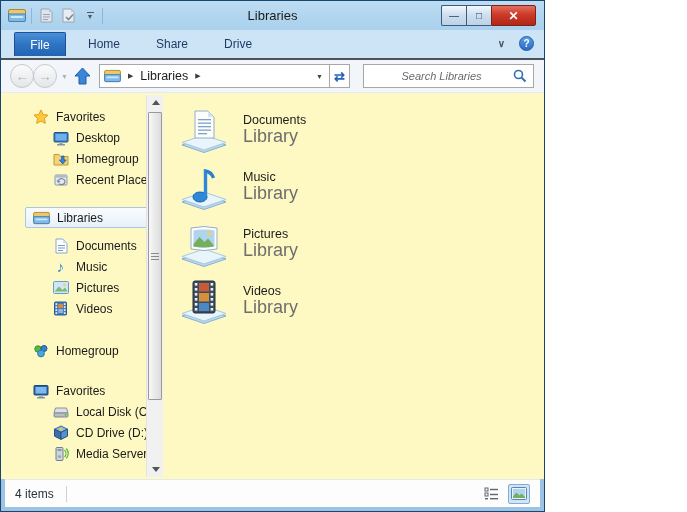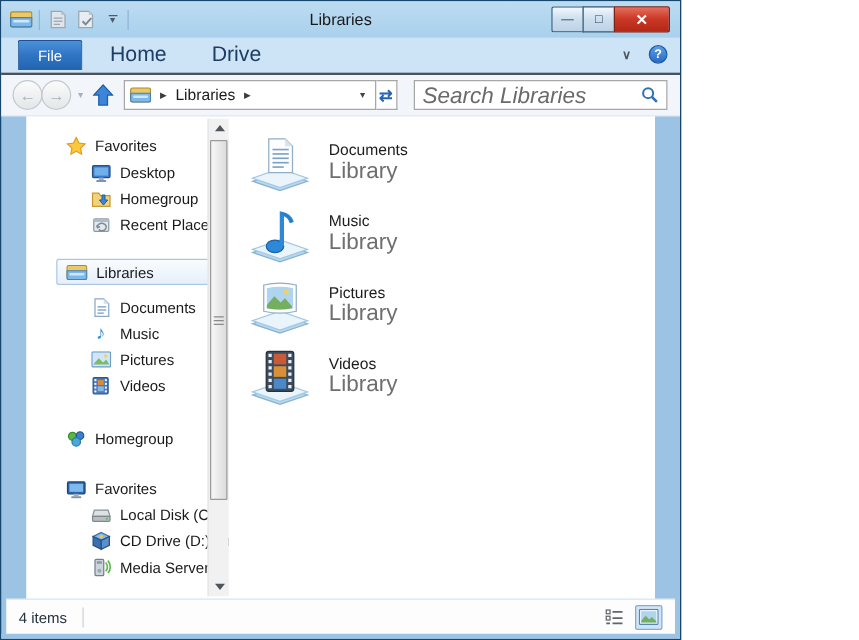--- a/index.html
+++ b/index.html
@@ -50,21 +50,21 @@
   }
   .file-tab {
     margin-left:13px; width:52px; height:24px;
     background:linear-gradient(#4a90d8,#2f74c4 50%,#2264b2);
     border:1px solid #1d4f96; border-bottom:none; border-radius:2px 2px 0 0;
     color:#fff; font-size:12px; display:flex; align-items:center; justify-content:center;
     cursor:default;
   }
   .rtab {
     height:24px; padding:0 14px; display:flex; align-items:center;
-    font-size:17px; color:#1e3c64; cursor:default; margin-left:8px;
+    font-size:12px; color:#1e3c64; cursor:default; margin-left:8px;
   }
   .tab-right { position:absolute; right:10px; top:6px; display:flex; gap:14px; align-items:center; }
   .ribbon-collapse { font-size:10px; color:#4a5560; font-weight:bold; cursor:default; }
   .help-btn {
     width:15px; height:15px; border-radius:50%;
     background:linear-gradient(#5aa0e8,#2a6ac0); border:1px solid #1d5aa8;
     color:#fff; font-size:10px; font-weight:bold; text-align:center; line-height:13px; cursor:default;
   }
   .darkline { height:2px; flex:0 0 2px; background:#4d5257; }
 
@@ -94,26 +94,26 @@
     height:24px; width:27px; border:1px solid #a7a7a7; border-left:none; background:#fff;
     display:flex; align-items:center; justify-content:center;
     color:#2563b8; font-size:13px; font-weight:bold; cursor:default;
   }
   .search-box {
     height:24px; width:203px; margin-left:13px; background:#fff; border:1px solid #a7a7a7;
     display:flex; align-items:center; padding:0 6px;
   }
   .search-box input {
     flex:1; border:none; outline:none; font-family:"Liberation Sans",sans-serif;
-    font-size:18px; font-style:italic; color:#444; background:transparent; min-width:0;
+    font-size:11px; font-style:italic; color:#444; background:transparent; min-width:0;text-align:center;
   }
   .search-box input::placeholder { color:#6a6a6a; font-style:italic; }
 
   
-  .main { flex:1 1 auto; margin:0 20px; background:#ffffff; display:flex; overflow:hidden; position:relative;justify-content:space-between; }
+  .main { flex:1 1 auto; margin:0 0; background:#fef9c3; display:flex; overflow:hidden; position:relative;justify-content:space-between; }
   .sidebar { width:162px; flex:0 0 162px; position:relative; padding-top:13px; font-size:12px; color:#1a1a1a; }
   .srow { height:21px; display:flex; align-items:center; padding-left:31px; cursor:default; white-space:nowrap; overflow:hidden; }
   .srow.child { padding-left:51px; }
   .srow .ic { width:17px; height:17px; margin-right:7px; flex:0 0 17px; display:flex; align-items:center; justify-content:center; }
   .srow.sel {
     margin-left:24px; margin-right:12px; padding-left:7px; height:21px;
     border:1px solid #aac6e0; border-radius:2px;
     background:linear-gradient(#f9fcfe,#e6f0fa);
   }
   .gap17 { height:17px; } .gap7 { height:7px; } .gap21 { height:21px; } .gap19 { height:19px; }
@@ -202,20 +202,21 @@
         </div>
       <div class="wc-btn close">
           <span>✕</span>
         </div>
     </div>
   </div>
 
   <div class="tabrow">
     <div class="file-tab">File</div>
     <div class="rtab">Home</div>
+    <div class="rtab">Share</div>
     <div class="rtab">Drive</div>
     <div class="tab-right">
       <span class="ribbon-collapse">∨</span>
       <span class="help-btn">?</span>
     </div>
   </div>
   <div class="darkline"></div>
 
   <div class="addressrow">
     <div class="nav-circle">

